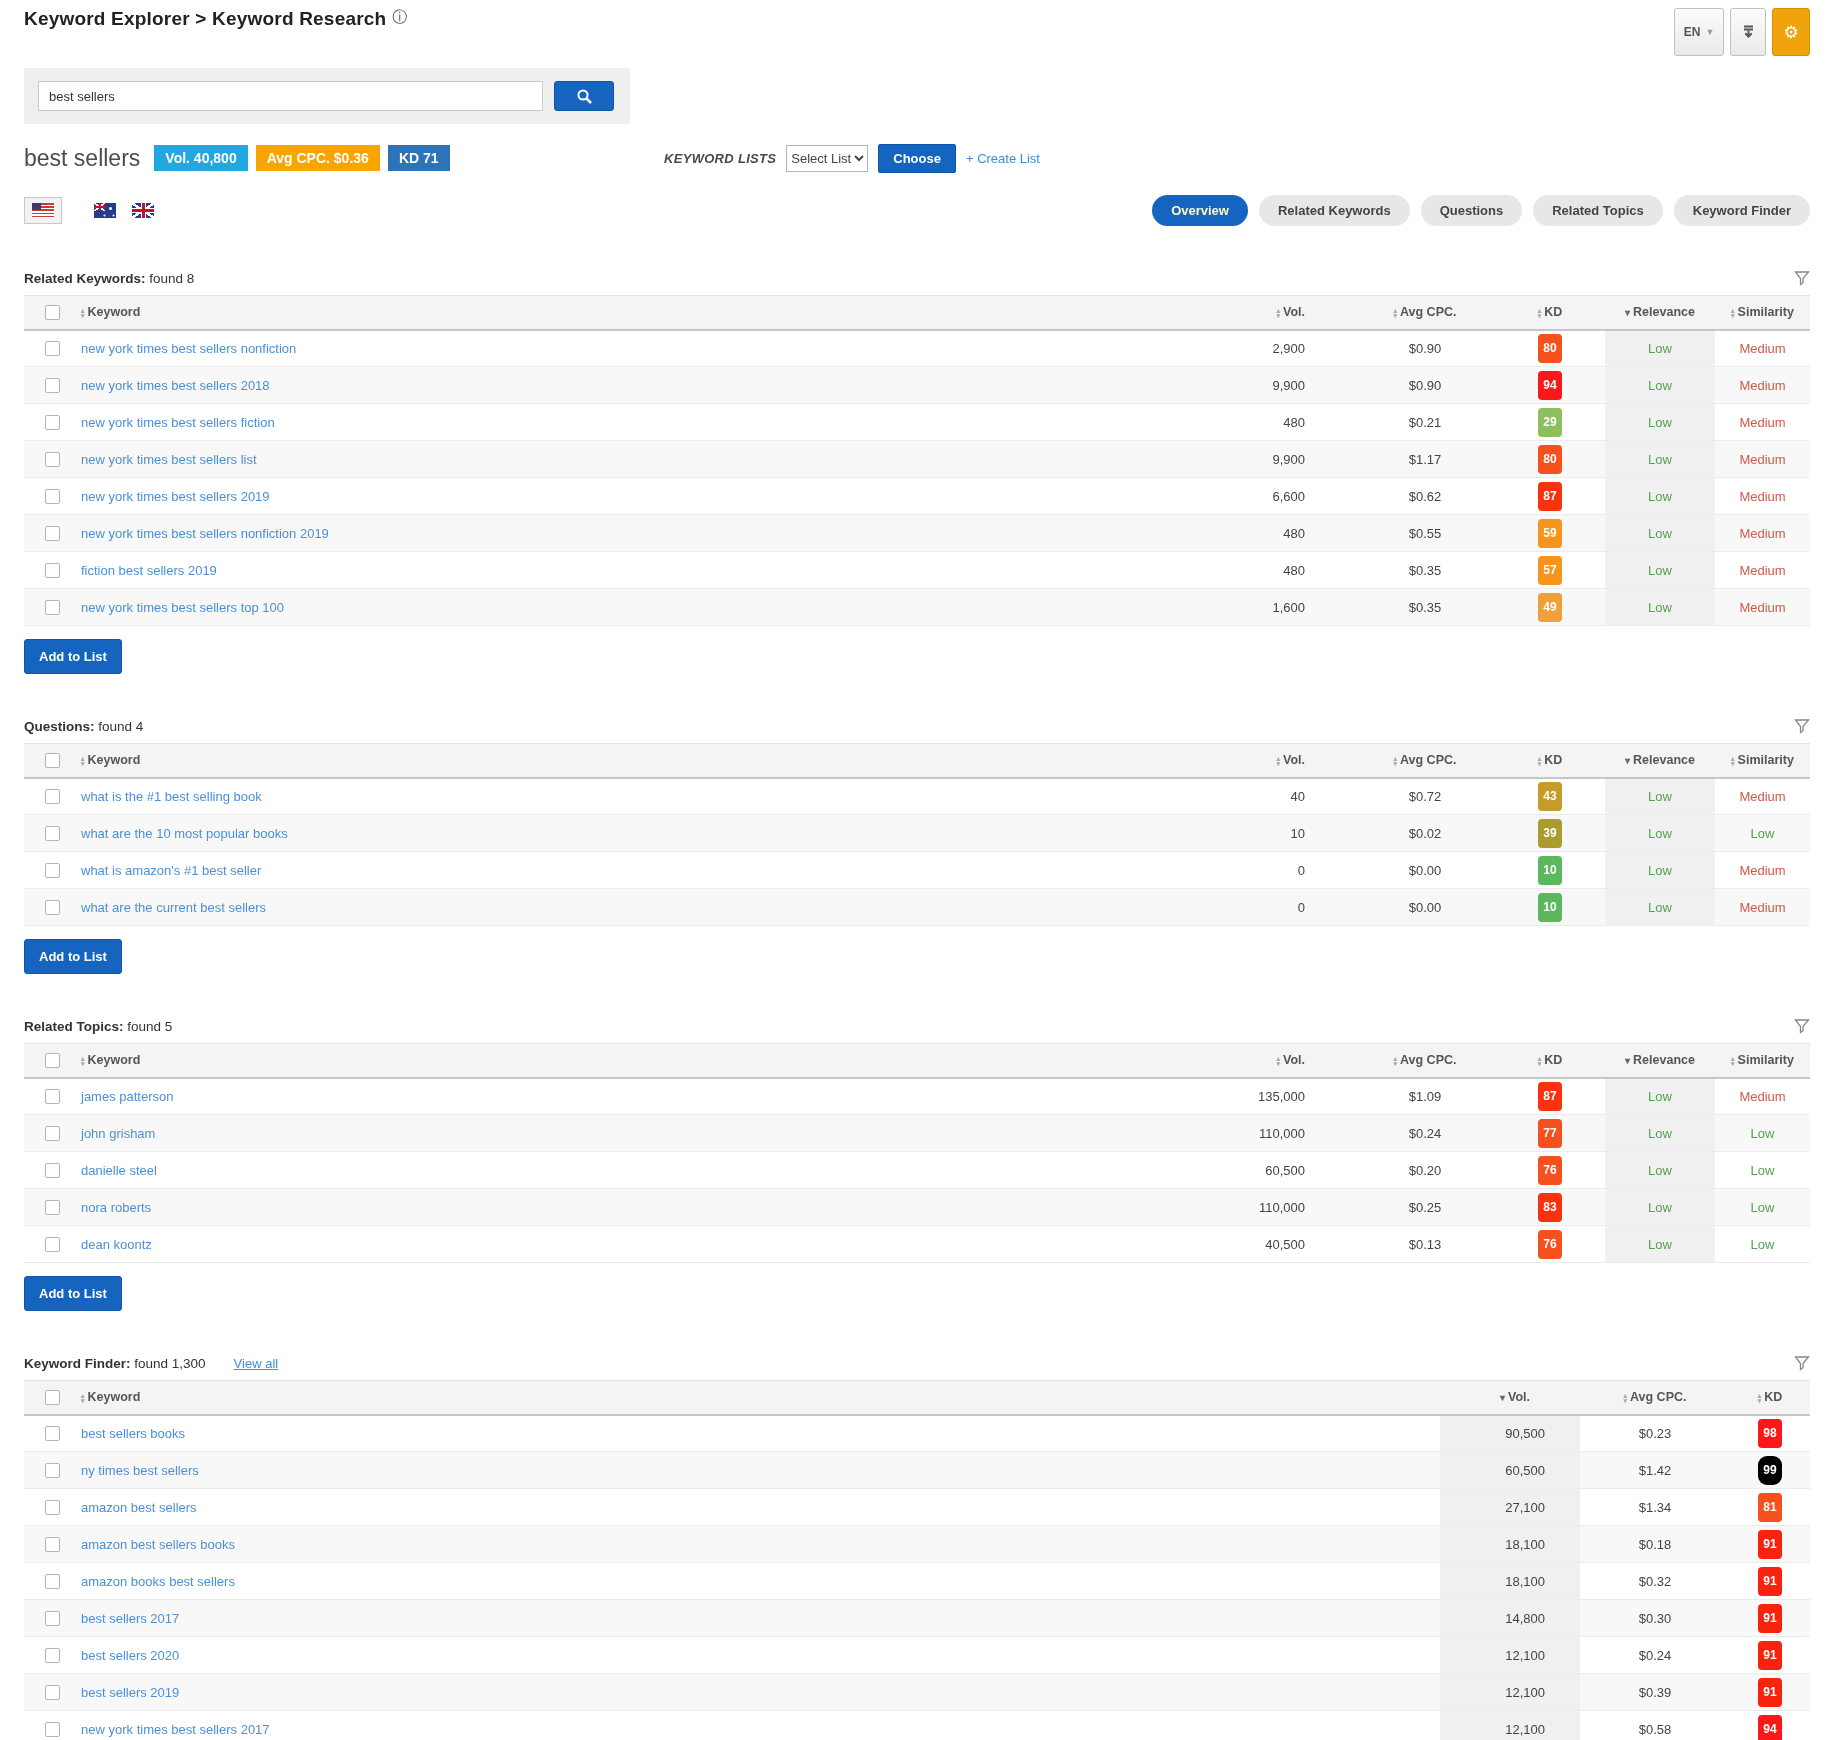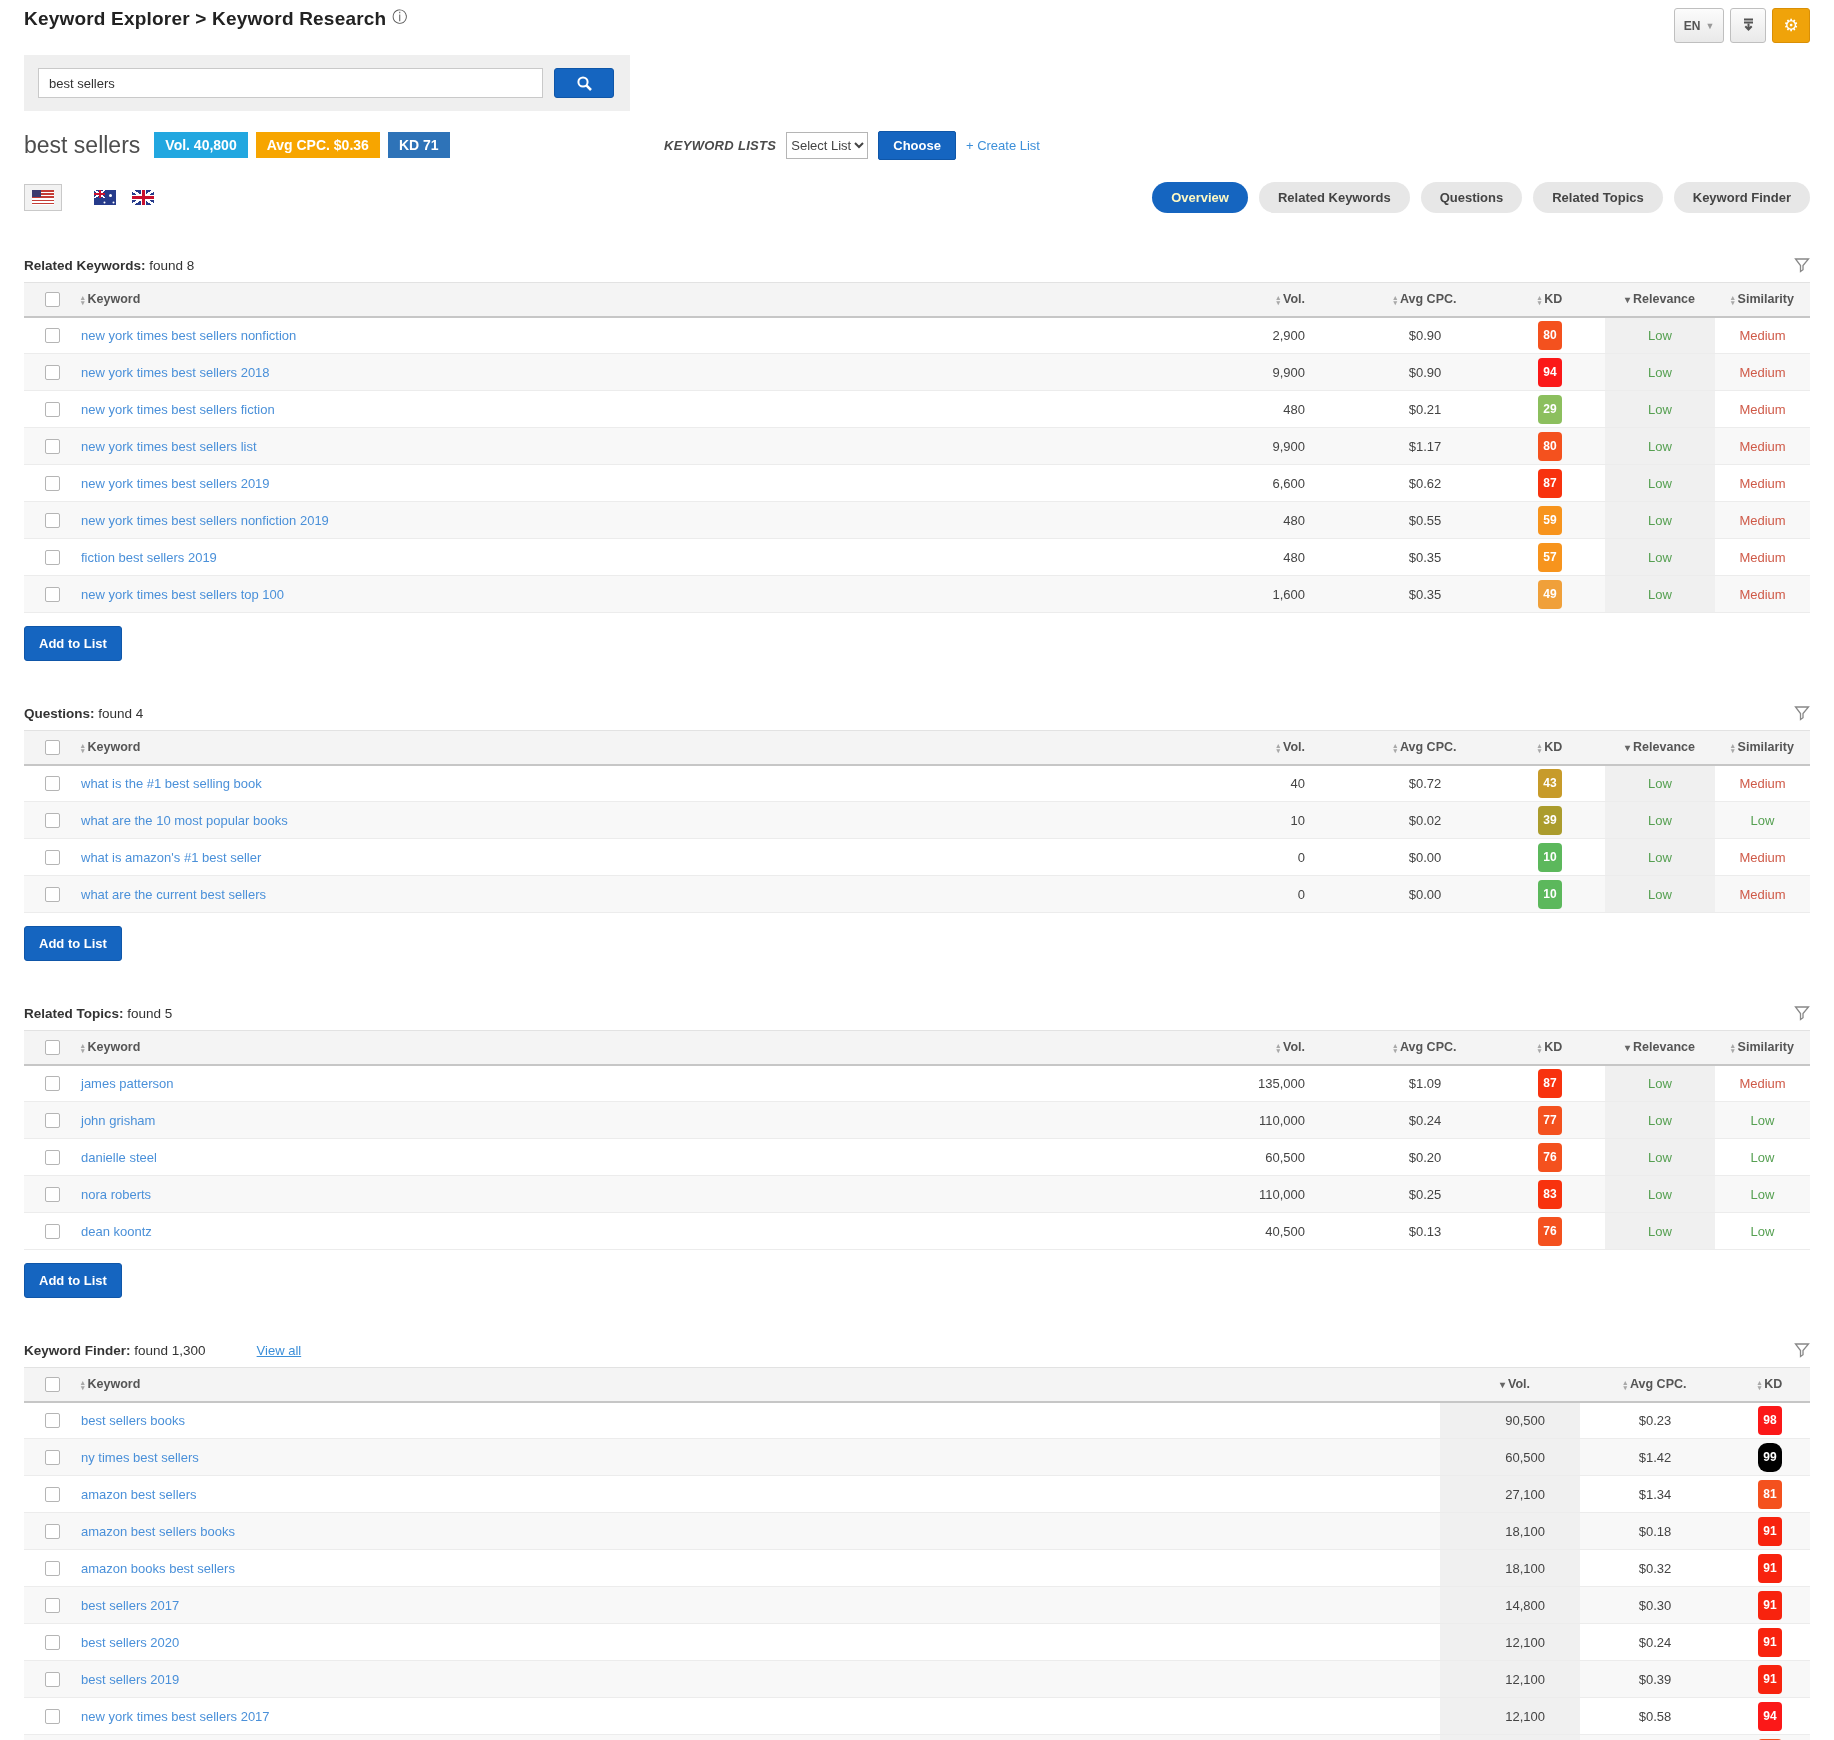--- a/index.html
+++ b/index.html
@@ -4,21 +4,21 @@
 <style>
   *{box-sizing:border-box;}
   body{margin:0;width:1834px;background:#fff;color:#333;font-family:"Liberation Sans",sans-serif;font-size:13px;}
   .page{padding:8px 24px 30px 24px;}
 
   
   .topbar{display:flex;align-items:flex-start;}
   .breadcrumb{font-size:19px;font-weight:bold;color:#222;letter-spacing:.2px;}
   .info-ic{font-size:15px;color:#555;margin-left:6px;font-weight:normal;}
   .topbar-right{margin-left:auto;display:flex;gap:6px;}
-  .tb-btn{height:35px;border:1px solid #bfbfbf;border-radius:3px;background:linear-gradient(#fcfcfc,#e9e9e9);
+  .tb-btn{height:48px;border:1px solid #bfbfbf;border-radius:3px;background:linear-gradient(#fcfcfc,#e9e9e9);
           display:flex;align-items:center;justify-content:center;cursor:pointer;}
   .lang-btn{width:50px;font-size:12px;font-weight:bold;color:#555;gap:5px;}
   .lang-btn .caret{font-size:9px;color:#999;}
   .dl-btn{width:36px;}
   .gear-btn{width:38px;background:#f0a30a;border-color:#d98f06;color:#fff;font-size:17px;}
 
   
   .search-wrap{margin-top:12px;width:606px;background:#efefef;padding:13px 14px;display:flex;align-items:center;}
   .search-input{width:505px;height:30px;border:1px solid #c9c9c9;padding:0 10px;font-size:13px;color:#333;background:#fff;font-family:"Liberation Sans",sans-serif;}
   .search-btn{width:60px;height:30px;margin-left:11px;background:#1565c0;border:1px solid #0f56a8;border-radius:3px;display:flex;align-items:center;justify-content:center;cursor:pointer;}
@@ -57,21 +57,21 @@
   .flag-au::after{content:"";position:absolute;right:4px;top:4px;width:3px;height:3px;border-radius:50%;background:#fff;box-shadow:-6px 7px 0 -0.5px #fff,3px 7px 0 -0.5px #fff;}
   .flag-gb{margin-left:16px;}
   .tabs{margin-left:auto;display:flex;gap:11px;}
   .tab{height:31px;border-radius:16px;background:#e7e7e7;color:#444;font-size:13px;font-weight:bold;
        display:flex;align-items:center;padding:0 19px;cursor:pointer;}
   .tab.active{background:#1565c0;color:#fef9c3;}
 
   
   .kw-section{margin-top:44px;}
   .kw-section:first-of-type{margin-top:34px;}
-  .sec-head{display:flex;align-items:center;margin-bottom:9px;gap:23px;}
+  .sec-head{display:flex;align-items:center;margin-bottom:9px;}
   .sec-title{font-size:13.5px;color:#333;}
   .sec-title b{font-size:13.5px;}
   .viewall{margin-left:28px;text-decoration:underline;}
   .funnel{margin-left:auto;cursor:pointer;}
 
   table.kwtable{width:100%;border-collapse:collapse;table-layout:fixed;}
   .kwtable thead th{background:#f4f4f4;border-top:1px solid #e2e2e2;border-bottom:2px solid #c6c6c6;height:34px;
        font-size:12.5px;color:#555;text-align:center;font-weight:bold;white-space:nowrap;}
   .kwtable th.al{text-align:left;}
   .kwtable th.ar{text-align:right;padding-right:50px;}

